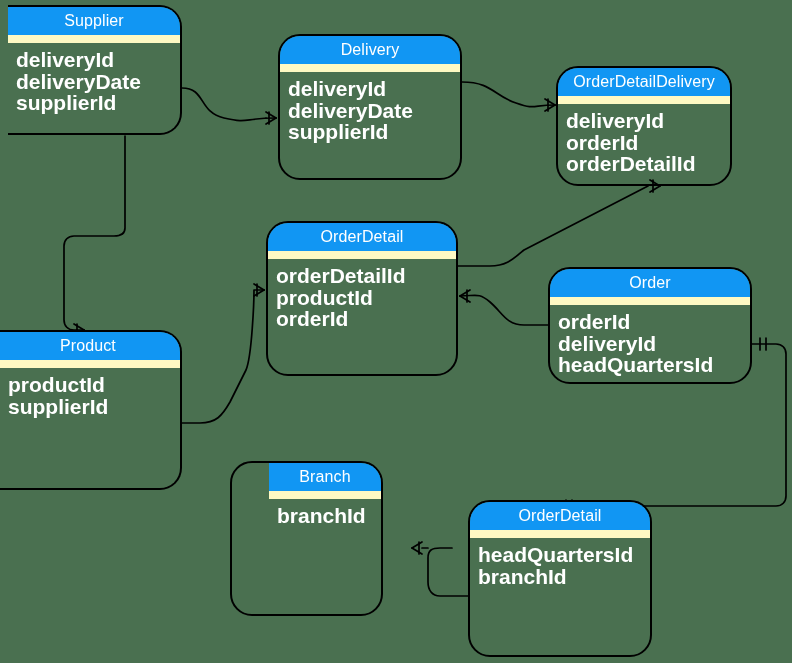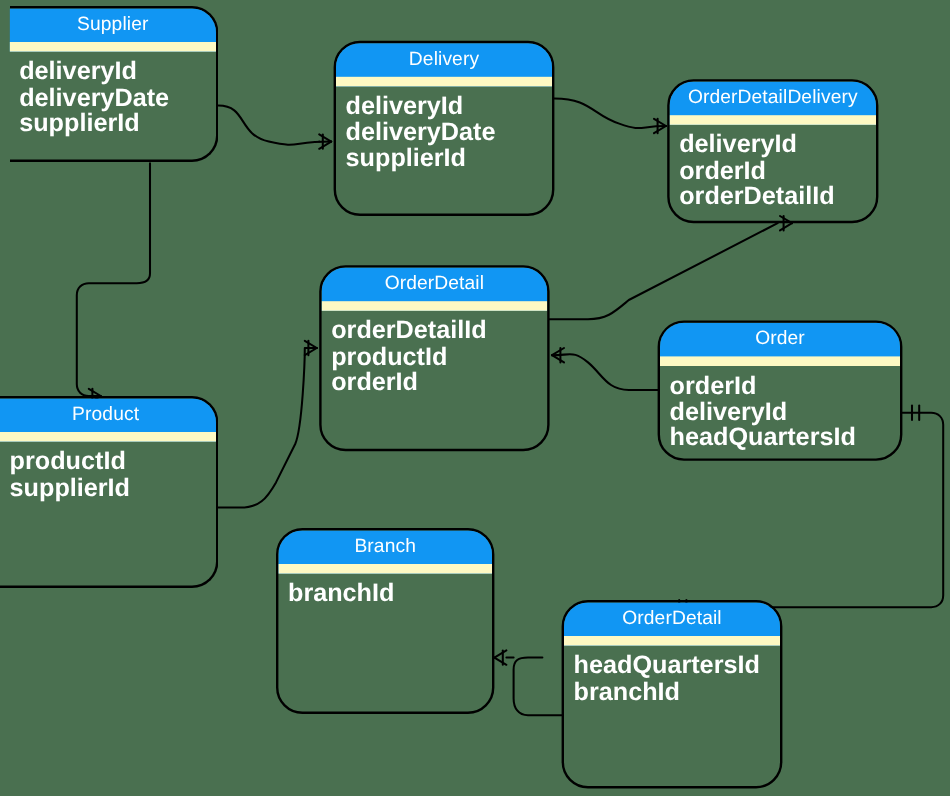--- a/index.html
+++ b/index.html
@@ -192,21 +192,21 @@
   <div class="entity clip-left" style="left:-4px; top:330px; width:186px; height:160px;">
     <div class="entity-header">
       <span class="entity-title">Product</span>
     </div>
     <div class="entity-attrs" style="padding-left:12px;">
       <div class="attr-row">productId</div>
       <div class="attr-row">supplierId</div>
     </div>
   </div>
 
-  <div class="entity" style="left:230px; top:440px; width:182px; height:155px;">
+  <div class="entity" style="left:230px; top:461px; width:153px; height:155px;padding-left:37px;">
     <div class="entity-header">
       <span class="entity-title">Branch</span>
     </div>
     <div class="entity-attrs">
       <div class="attr-row">branchId</div>
     </div>
   </div>
 
   <div class="entity" style="left:468px; top:500px; width:184px; height:157px;">
     <div class="entity-header">

